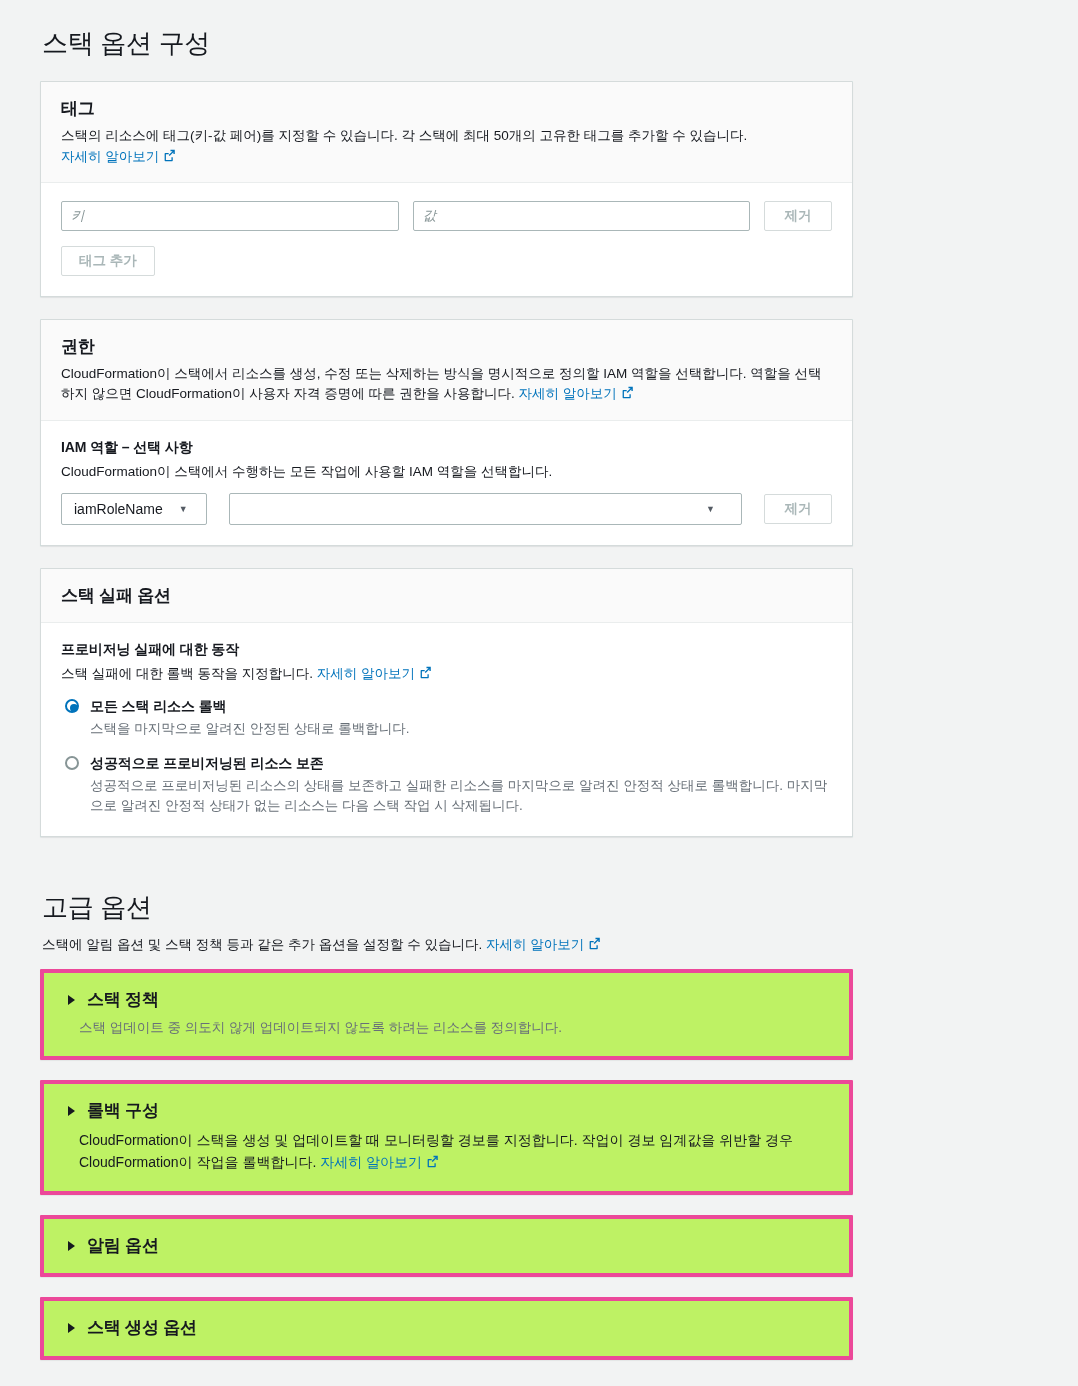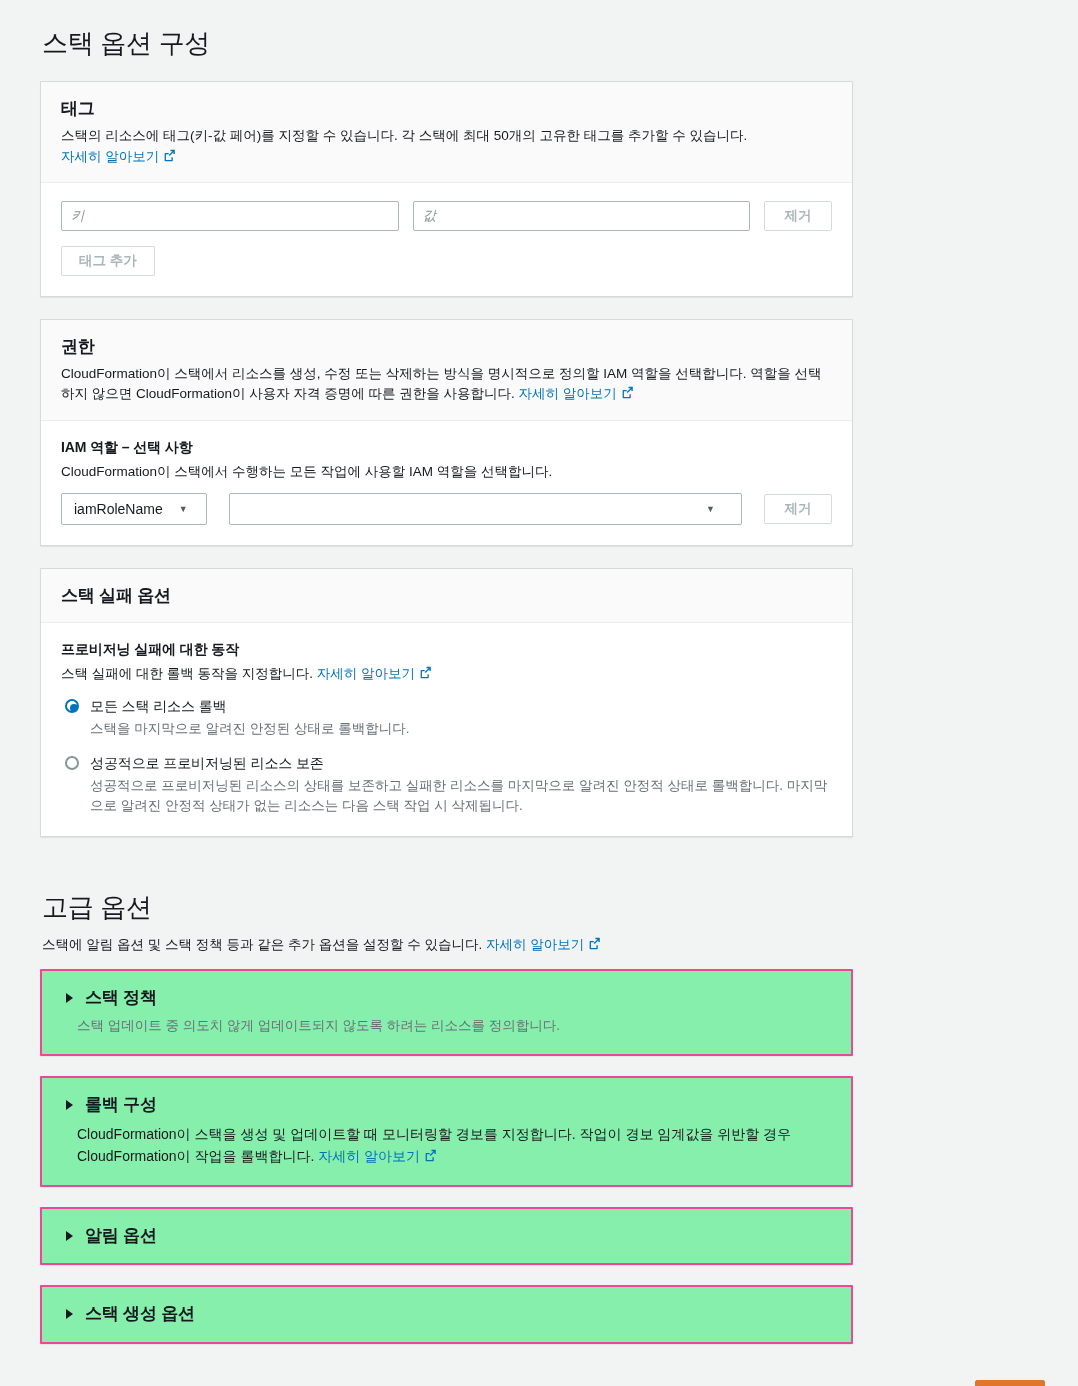--- a/index.html
+++ b/index.html
@@ -212,36 +212,36 @@
   .radio-mark.checked::after {
     content: "";
     position: absolute;
     left: 3px; top: 3px;
     width: 8px; height: 8px;
     border-radius: 50%;
     background: #0073bb;
   }
   .radio-text .rt-label {
     font-size: 14px;
-    font-weight: 400;
+    font-weight: 700;
     color: #16191f;
     line-height: 1.3;
     letter-spacing: -0.1px;
   }
   .radio-text .rt-desc {
     font-size: 13.5px;
     color: #687078;
     margin-top: 4px;
     line-height: 1.5;
   }
 
   
   .expand {
-    background: #86efac;
-    border: 2px solid #ec4899;
+    background: #bef264;
+    border: 4px solid #ec4899;
     border-radius: 1px;
     margin-bottom: 20px;
     padding: 17px 20px 17px 20px;
     box-shadow: 0 1px 1px 0 rgba(0,28,36,0.06);
   }
   .expand-head {
     display: flex;
     align-items: center;
     cursor: pointer;
   }

